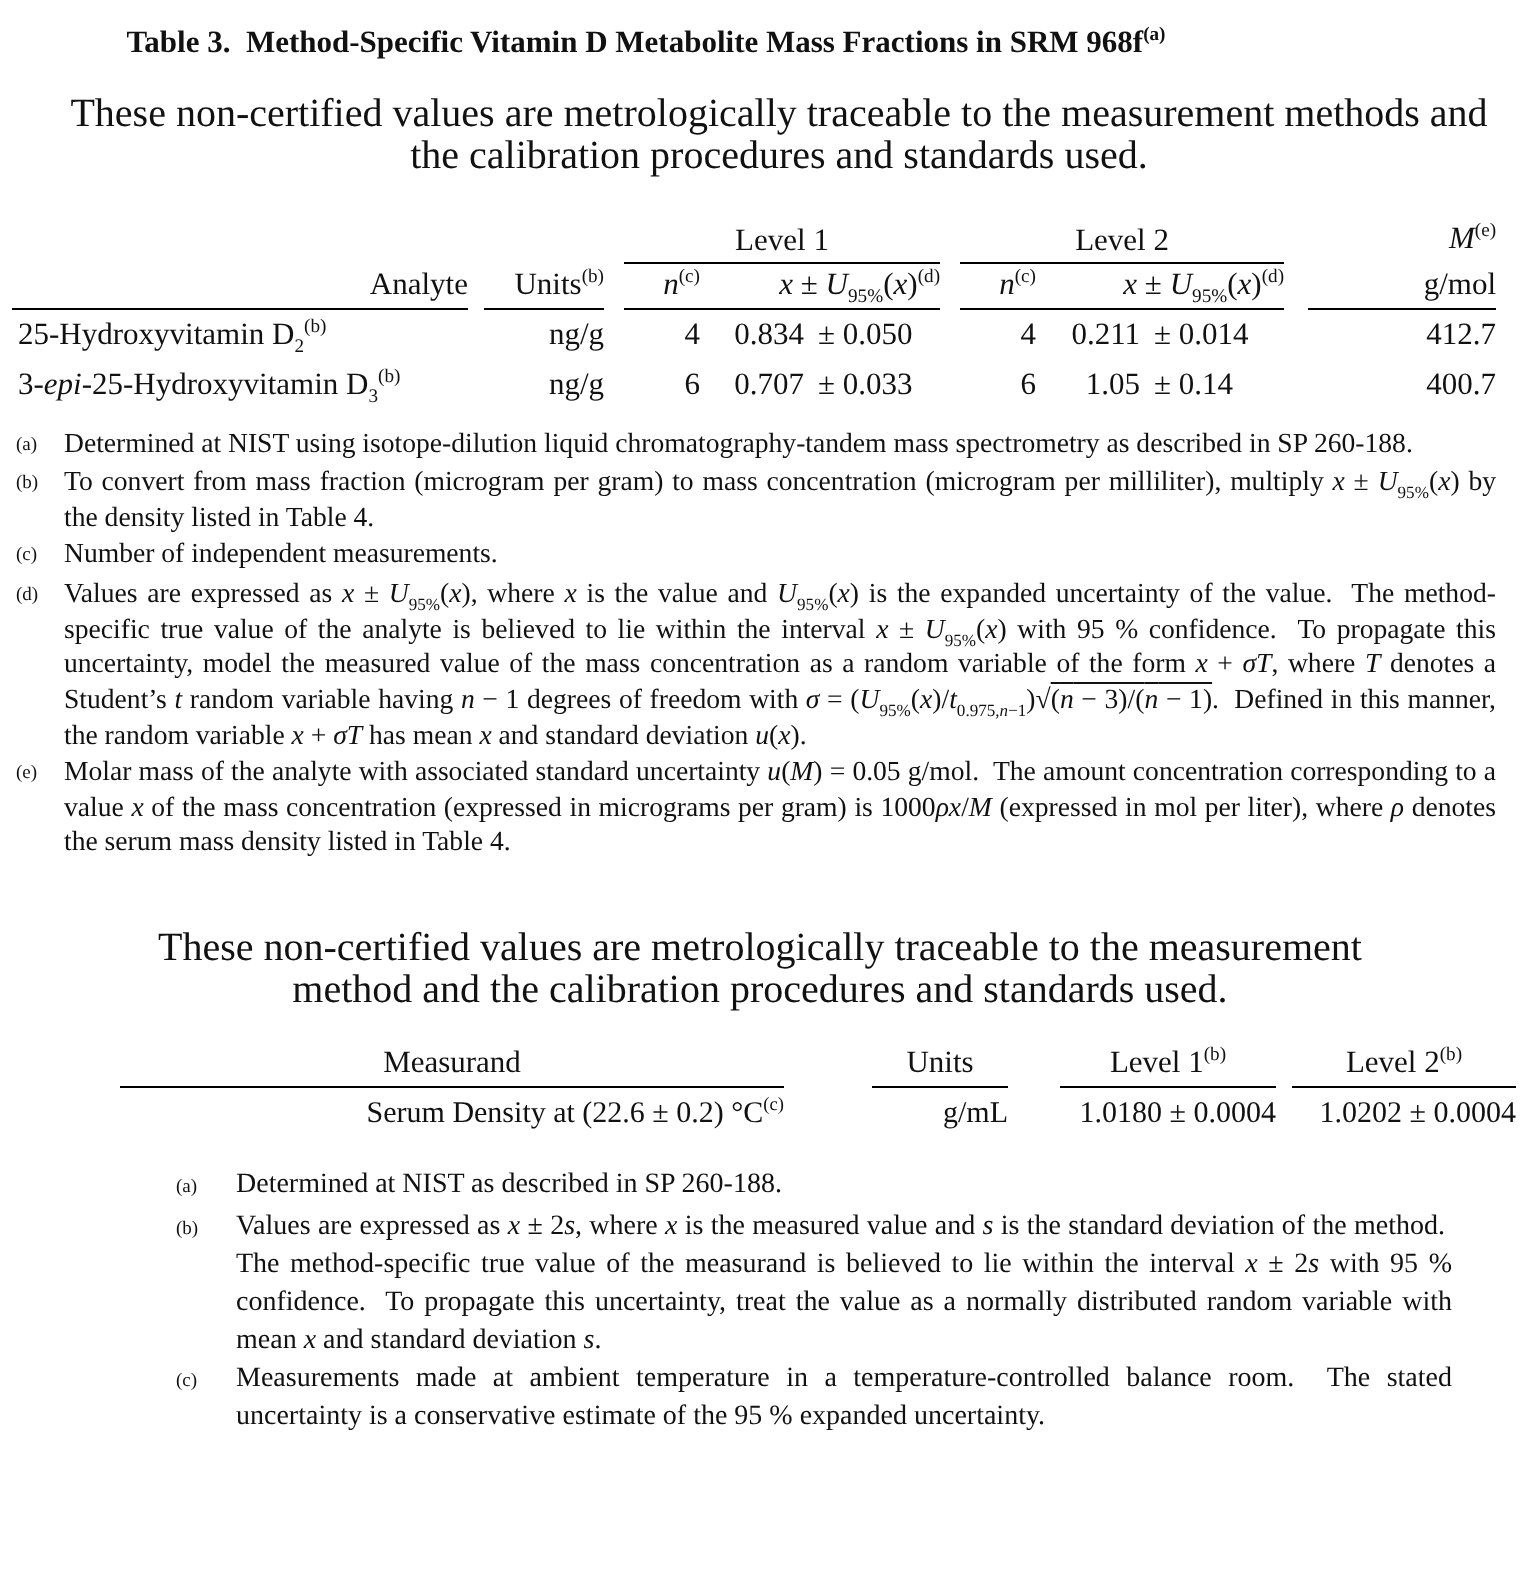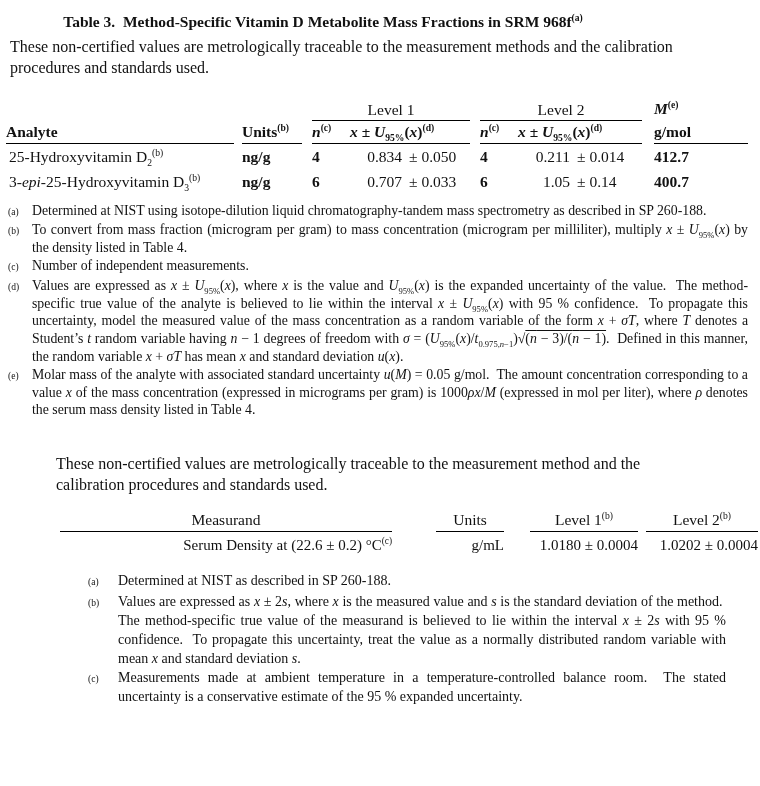--- a/index.html
+++ b/index.html
@@ -1,37 +1,37 @@
 <!DOCTYPE html>
 <html><head>
 <meta charset="utf-8">
 <style>
   html,body{margin:0;padding:0;background:#fff;}
   body{width:760px;height:786px;overflow:hidden;color:#111;
        font-family:"Liberation Serif",serif;-webkit-font-smoothing:antialiased;}
   .page{box-sizing:border-box;width:648px;padding:12px 8px 0 6px;}
 
   .tbl-title{font-weight:bold;font-size:15.5px;line-height:1.3;text-align:center;margin:0 0 2px 0;}
-  .intro{font-size:16px;line-height:21px;margin:4px;}
+  .intro{font-size:20px;line-height:21px;margin:15px;text-align:center;}
   .intro.t3{width:737px;}
   .intro.t4{width:648px;margin-left:50px;margin-top:1px;}
 
   sup{font-size:.62em;line-height:0;vertical-align:super;}
   sub{font-size:.62em;line-height:0;vertical-align:sub;}
   .ol{text-decoration:overline;}
   i{font-style:italic;}
 
   table{border-collapse:collapse;table-layout:fixed;}
   th{font-weight:normal;}
   th,td{padding:2px 0;vertical-align:bottom;white-space:nowrap;overflow:visible;}
   .rule{border-bottom:1.5px solid #000;}
 
   
   table.t3{width:742px;margin-top:20px;font-size:15.5px;}
-  .t3 .c{text-align:left;font-weight:bold;}
+  .t3 .c{text-align:right;}
   .t3 td.analyte{text-align:left;padding-left:3px;margin-top:40px;}
   .t3 .grp{text-align:center;padding-bottom:1px;}
   .t3 tbody td{padding-top:4px;padding-bottom:3px;}
   .t3 .xucell{text-align:left;padding-left:8px;}
   .xv{display:inline-block;width:44px;text-align:right;margin-right:7px;}
 
   
   .fns{margin-top:8px;}
   .fn{display:flex;text-align:justify;}
   .fn .mk{flex:0 0 24px;font-size:9.5px;padding-top:2px;padding-left:2px;text-align:left;}

